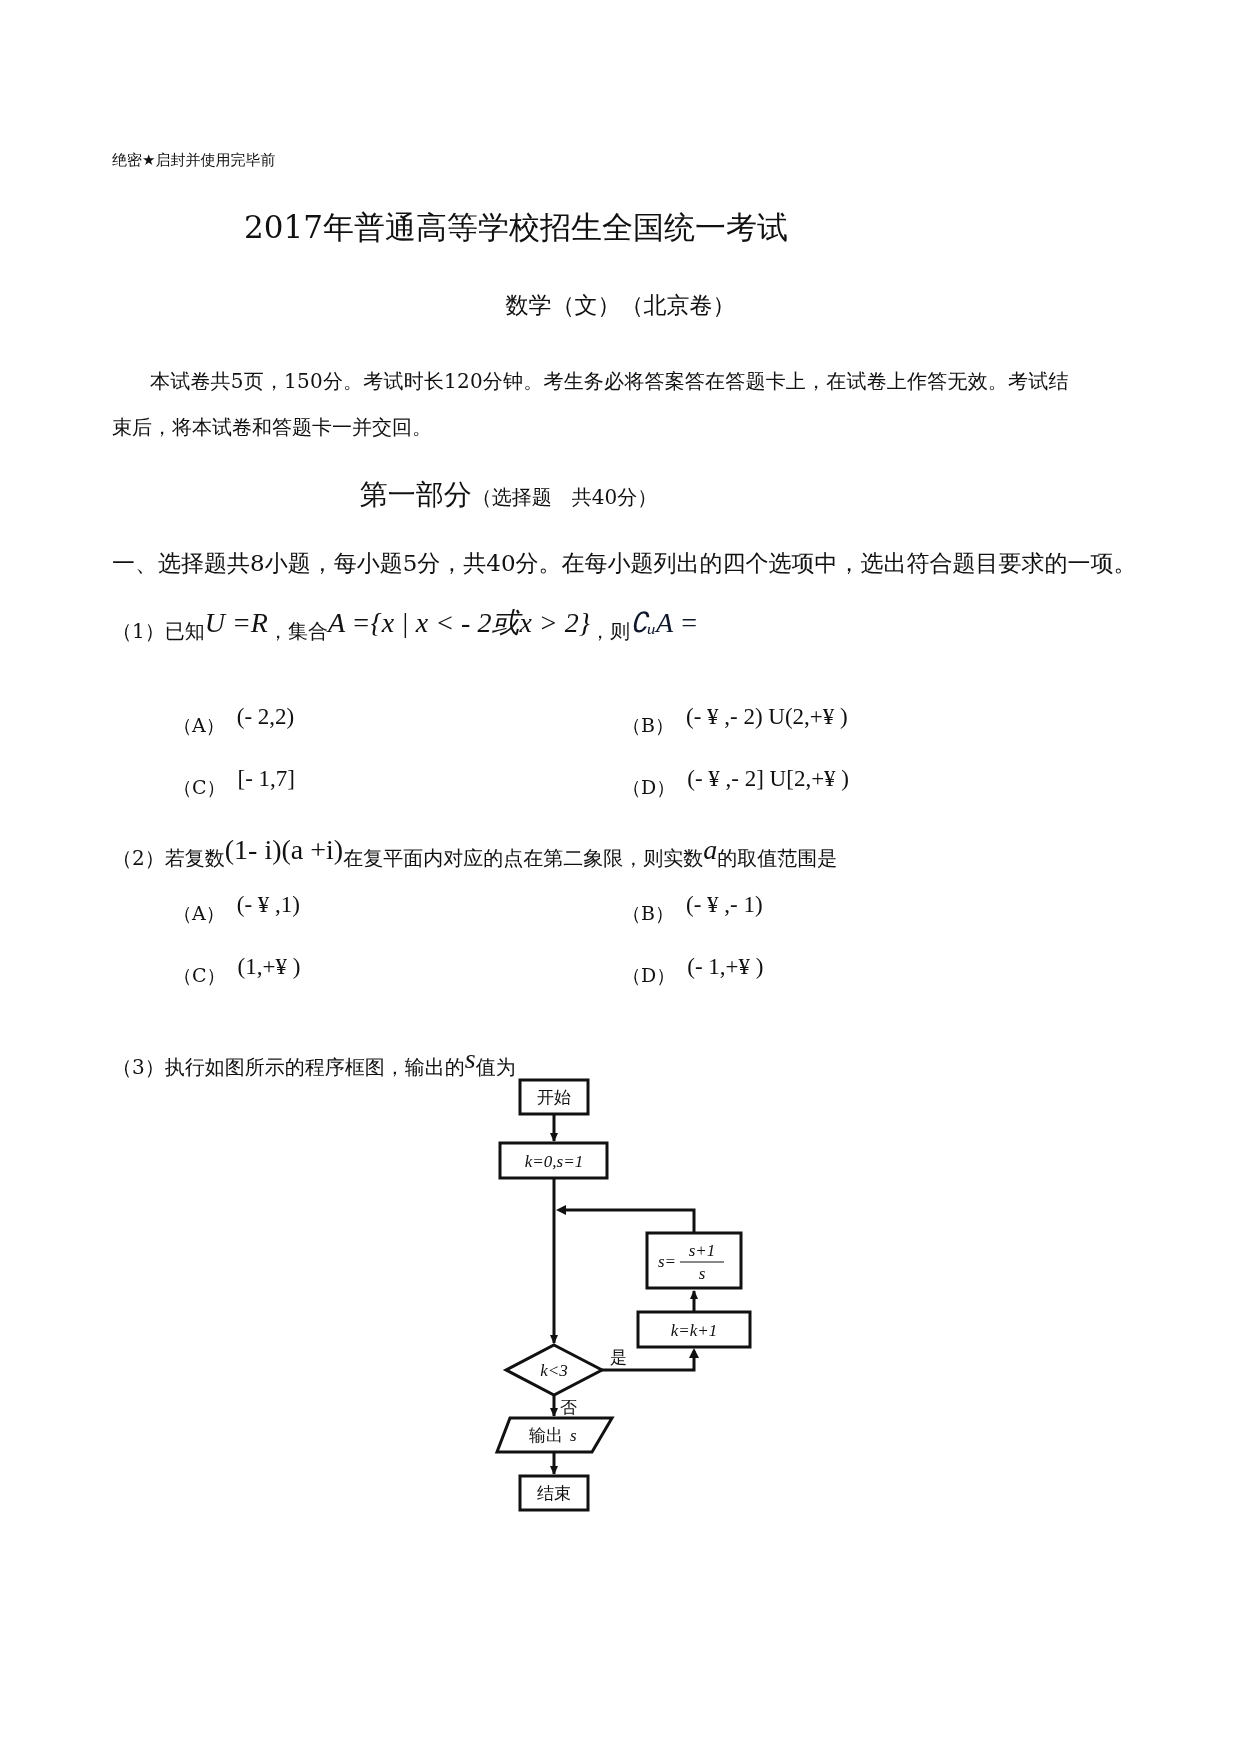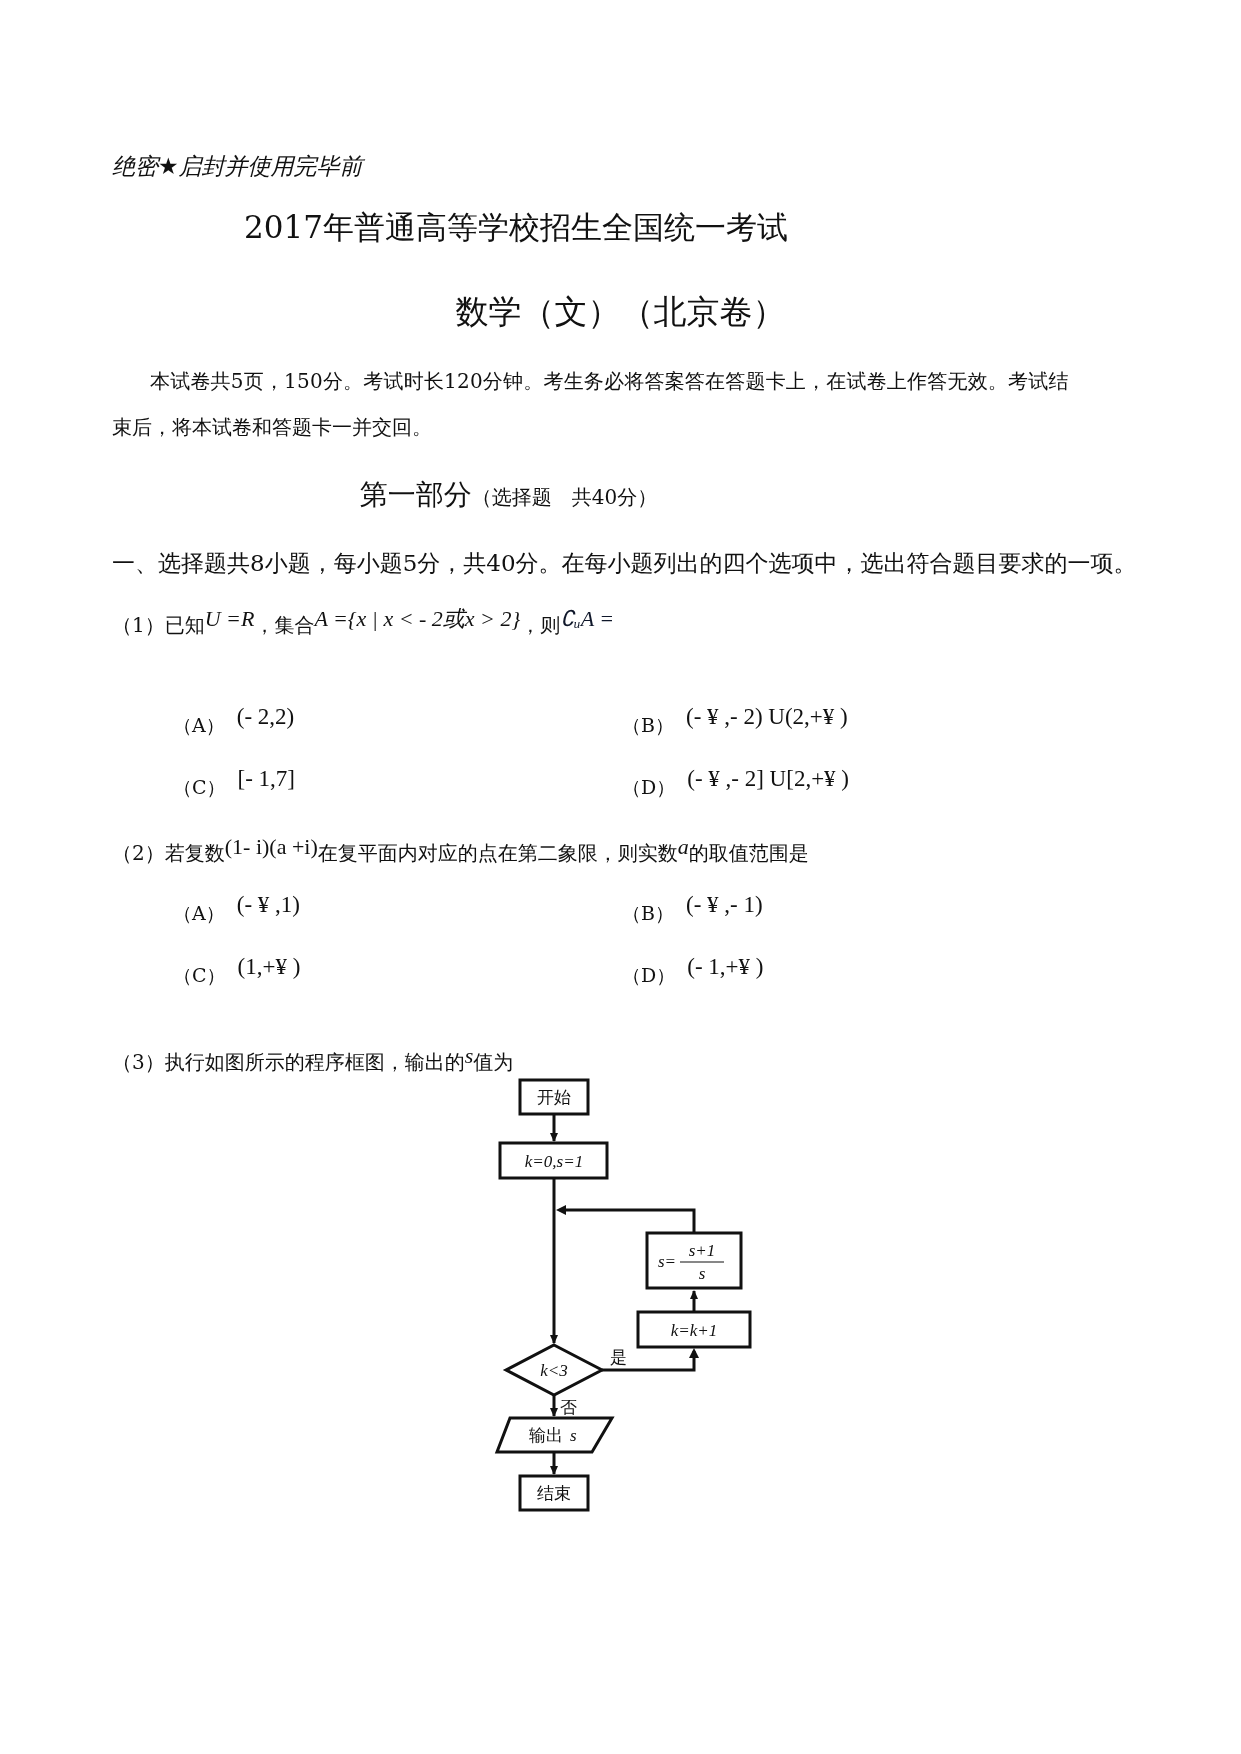--- a/index.html
+++ b/index.html
@@ -6,32 +6,32 @@
   body {
     width: 1241px; height: 1754px; position: relative; overflow: hidden;
     font-family: "DejaVu Serif", "Liberation Serif", serif;
     color: #111111;
   }
   .abs { position: absolute; white-space: nowrap; }
   .cjk { font-family: "DejaVu Sans", "Liberation Sans", sans-serif; }
   .math { font-family: "Liberation Serif", "DejaVu Serif", serif; }
   .it { font-style: italic; }
 
-  #secret { left: 112px; top: 151px; font-size: 23px; font-style: italic; }
+  #secret { left: 112px; top: 151px; font-size: 15px; }
   #title { left: 0; width: 1032px; text-align: center; top: 207px; font-size: 31px; }
-  #subtitle { left: 0; width: 1241px; text-align: center; top: 290px; font-size: 33px; }
+  #subtitle { left: 0; width: 1241px; text-align: center; top: 290px; font-size: 23px; }
   #intro1 { left: 150px; top: 368px; font-size: 20px; letter-spacing: 0.2px; }
   #intro2 { left: 112px; top: 414px; font-size: 20px; text-align: center; }
   #section { left: 0; width: 1017px; text-align: center; top: 476px; }
   #section .big { font-size: 28px; }
   #section .small { font-size: 20px; }
   #instr { left: 112px; top: 548px; font-size: 23px; }
 
   .q { font-size: 20px; }
-  .q .m { font-size: 22px; position: relative; top: -6px; }
+  .q .m { font-size: 28px; position: relative; top: -6px; }
   #q1 { left: 112px; top: 610px; }
   #q2 { left: 112px; top: 840px; }
   #q3 { left: 112px; top: 1022px; margin-top: 27px; }
 
   .opt { font-size: 19px; }
   .opt .lab { margin-right: 12px; }
   .opt .m { font-size: 23px; position: relative; top: -8px; }
 
   #q1a { left: 173px; top: 712px; }
   #q1b { left: 622px; top: 712px; text-align: right; }

